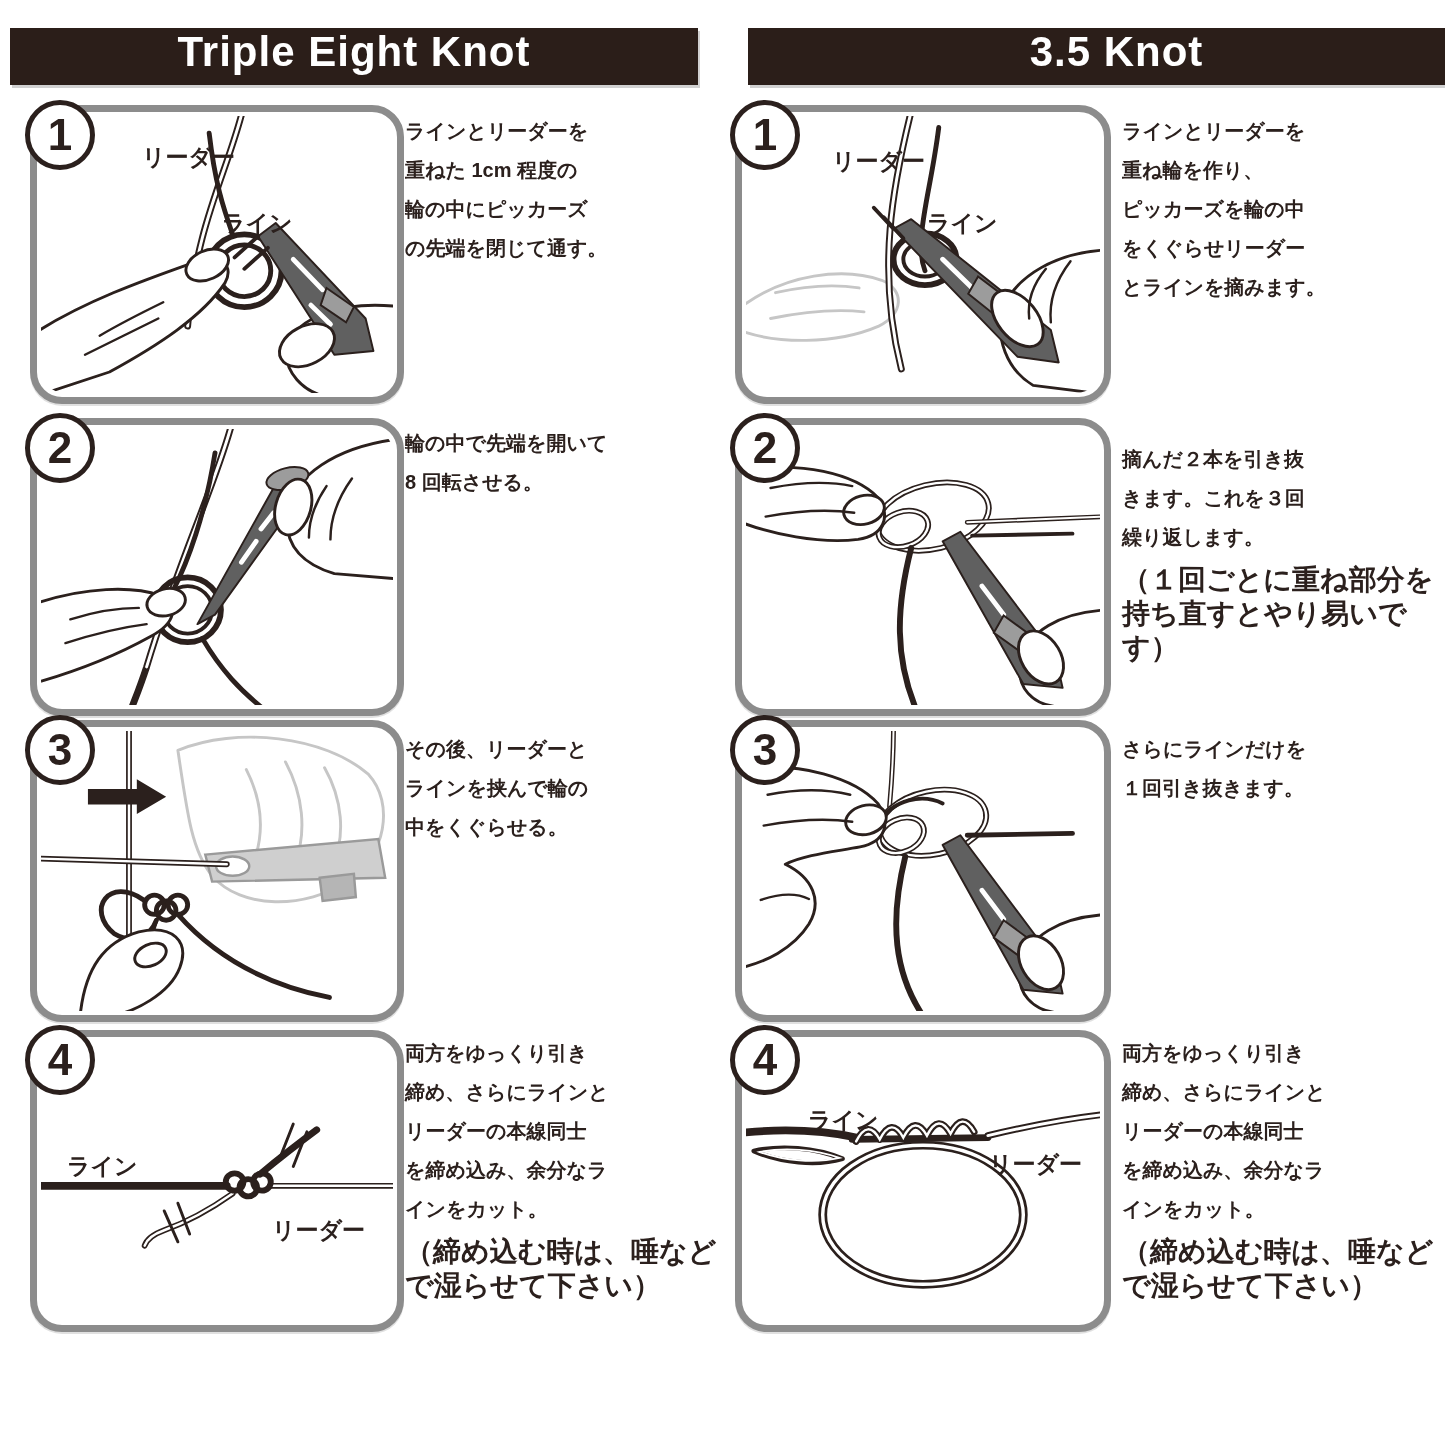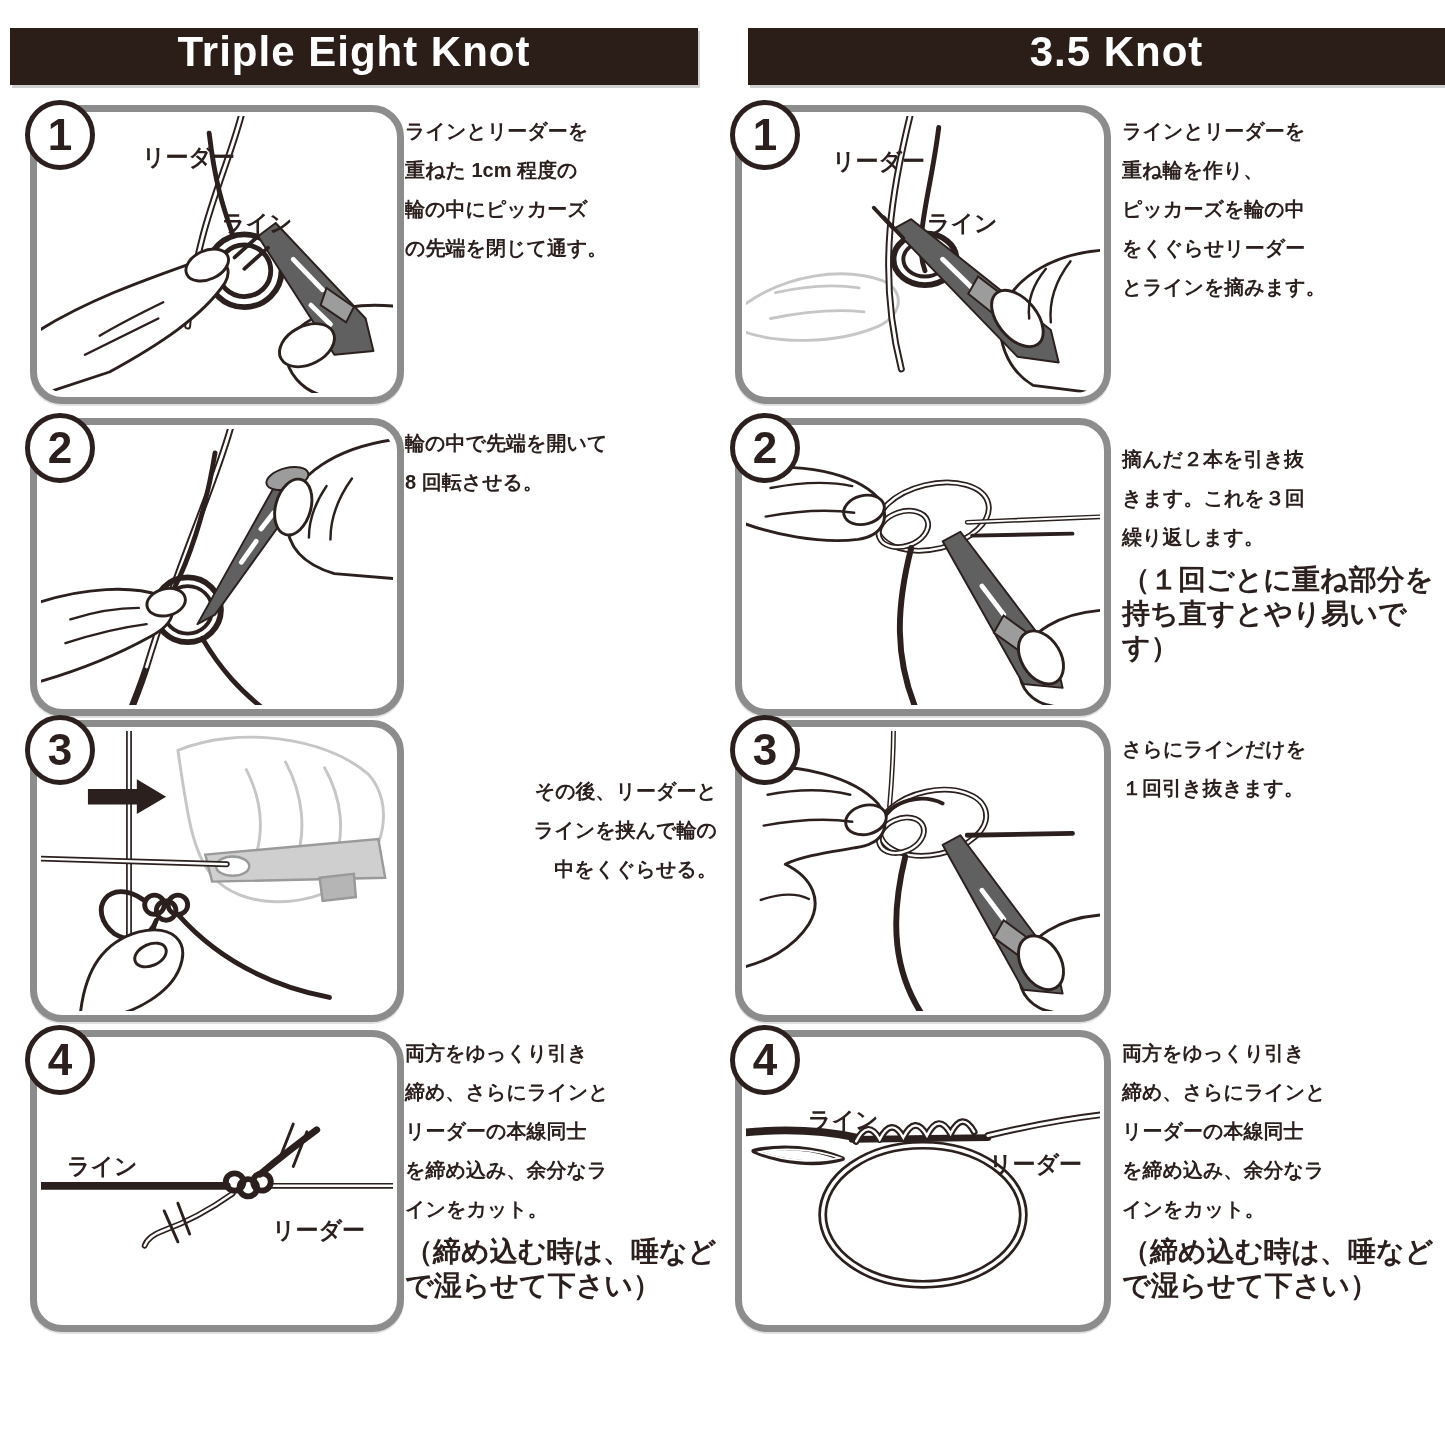--- a/index.html
+++ b/index.html
@@ -119,21 +119,21 @@
     <circle class="ik" stroke-width="5" cx="128" cy="186" r="10"></circle>
     <circle class="ik" stroke-width="5" cx="140" cy="180" r="10"></circle>
     <path class="ik" stroke-width="5" d="M105,175 C70,150 45,185 75,210 C95,222 112,212 118,196"></path>
     <path class="ik" stroke-width="5" d="M140,190 C175,230 225,262 295,276"></path>
     <path class="ik" stroke-width="4" d="M118,196 C110,225 95,250 80,270"></path>
     <polygon class="fk" points="48,60 98,60 98,50 128,68 98,86 98,76 48,76"></polygon>
     <path class="hd" d="M40,295 C45,245 65,218 100,208 C135,200 152,218 142,245 C132,272 95,292 70,295 Z"></path>
     <ellipse class="hd" cx="112" cy="232" rx="17" ry="11" transform="rotate(-25 112 232)"></ellipse>
   </svg>
 </div>
-<div class="stext" style="left:405px;top:772px;width:312px;text-align:right;">
+<div class="stext" style="left:405px;top:730px;width:312px;">
   <div class="step-text">その後、リーダーと
 ラインを挟んで輪の
 中をくぐらせる。</div>
   <div class="step-note"></div>
 </div>
 
 <div class="panel" style="left:30px;top:1030px;height:288px;">
   <div class="badge">
     <span>4</span>
   </div>

